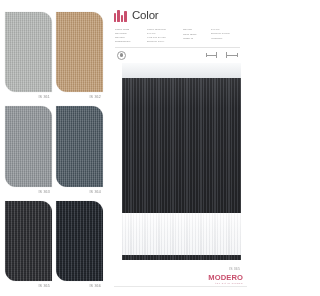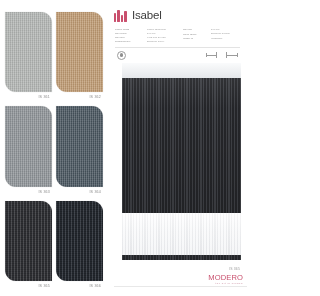--- a/index.html
+++ b/index.html
@@ -181,21 +181,21 @@
     position:absolute;left:0;right:0;bottom:0;height:26px;
     background:#ffffff;
   }
   .footer-rule{
     position:absolute;left:6px;right:0;bottom:9px;height:.6px;background:#e8e8e8;
   }
   .modero{
     position:absolute;right:4px;bottom:11px;text-align:right;
   }
   .modero-word{
-    font-size:7.6px;font-weight:400;color:#c94f6d;letter-spacing:.1px;
+    font-size:7.6px;font-weight:700;color:#c94f6d;letter-spacing:.1px;
     line-height:8px;
   }
   .modero-sub{
     font-size:2.4px;color:#c98ea0;letter-spacing:.55px;line-height:3px;
     margin-top:.5px;
   }
 </style>
 </head>
 <body>
 
@@ -251,21 +251,21 @@
 
   <div class="sheet">
 
     <div class="brand-row">
       <span class="brand-mark">
         <i></i>
           <i></i>
           <i></i>
           <i></i>
       </span>
-      <span class="brand-name">Isabel</span>
+      <span class="brand-name">Color</span>
     </div>
 
     <div class="spec-block">
       <div class="spec-col c1">
         <div class="spec-line k">Fabric width</div>
         <div class="spec-line k">Roll lining</div>
         <div class="spec-line k">Roll size</div>
         <div class="spec-line k">Transparency</div>
       </div>
       <div class="spec-col c2">

